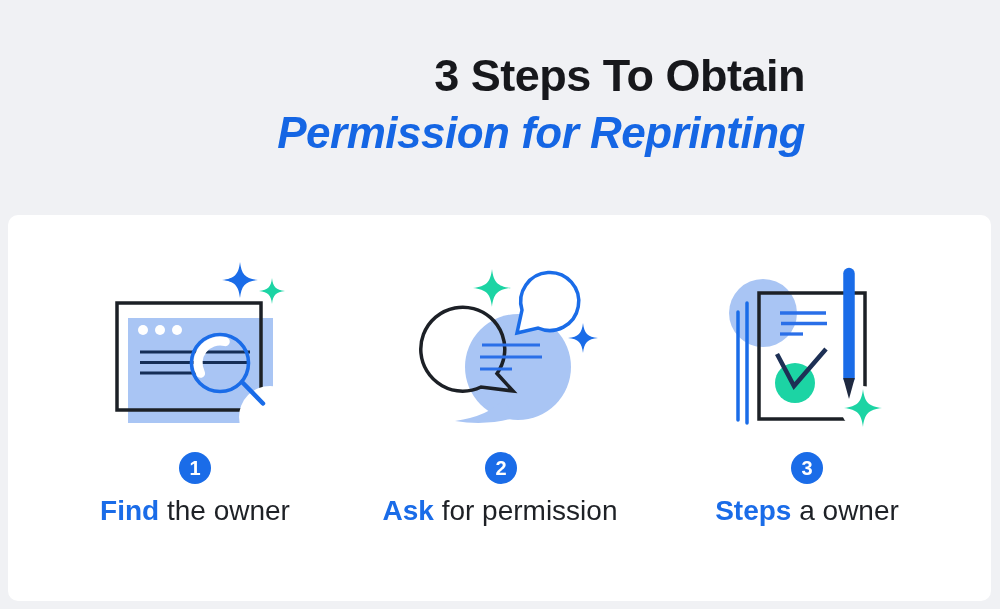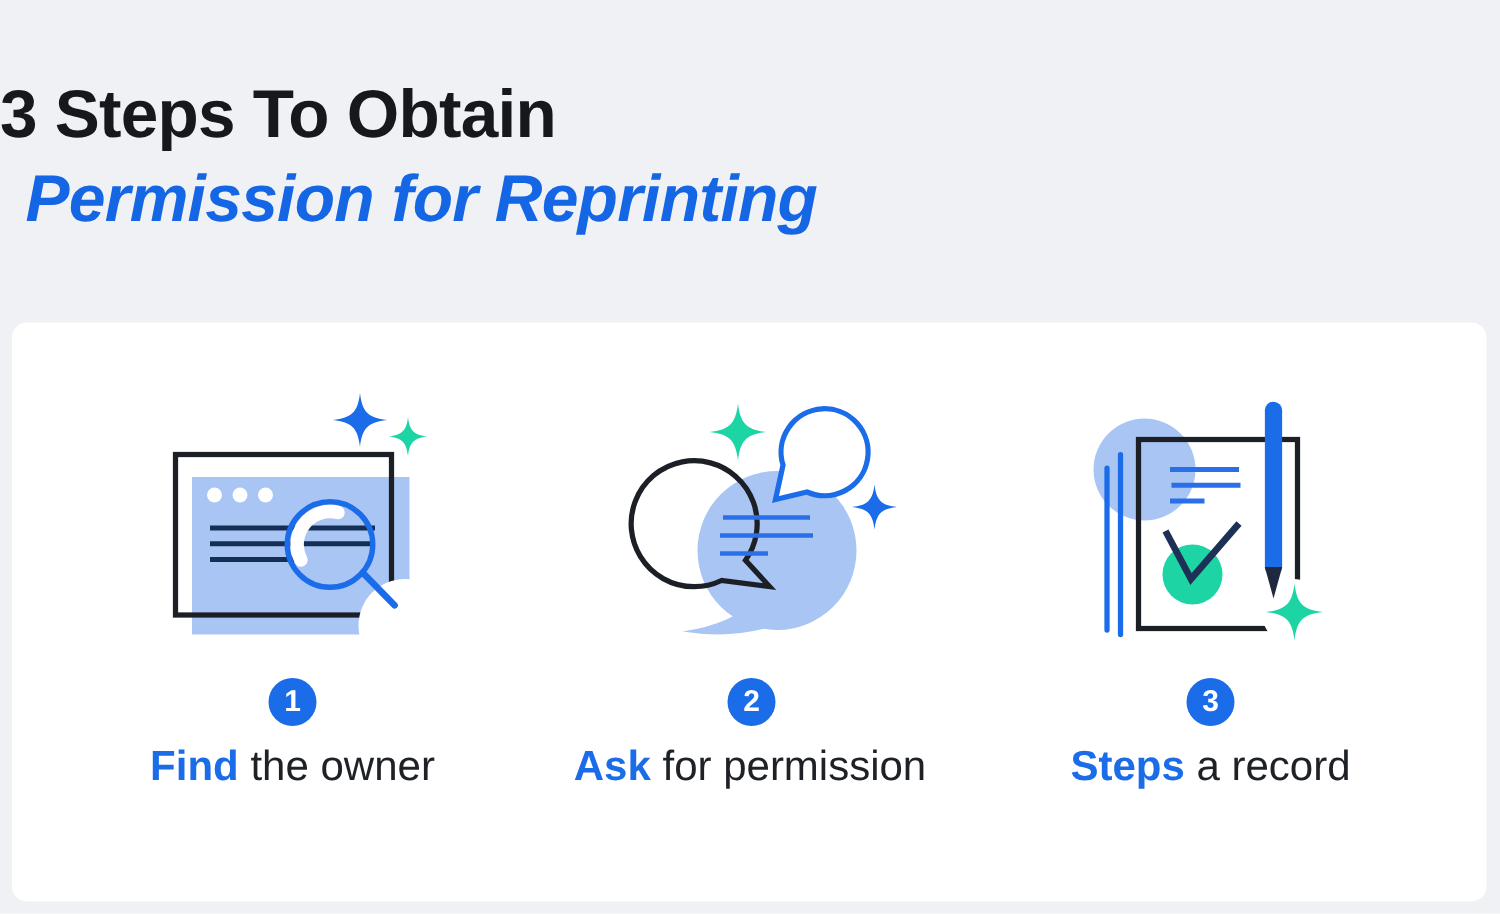--- a/index.html
+++ b/index.html
@@ -1,21 +1,21 @@
 <!DOCTYPE html>
 <html><head>
 <meta charset="utf-8">
 <style>
   html,body { margin:0; padding:0; }
   body { font-family: "Liberation Sans", "DejaVu Sans", sans-serif; }
   .stage {
     position:relative; width:1000px; height:609px;
     background:#f0f1f4; overflow:hidden;
   }
-  .header { position:absolute; top:53px; left:0; width:805px; text-align:left; }
+  .header { position:absolute; top:53px; left:0; width:805px; text-align:right; }
   .title-line1 {
     font-size:45px; font-weight:bold; color:#17181c;
     letter-spacing:-0.5px; line-height:1.0;
   }
   .title-line2 {
     font-size:44px; font-weight:bold; font-style:italic; color:#1566e4;
     letter-spacing:-0.5px; line-height:1.0; margin-top:13px;padding-left:17px;
   }
   .card {
     position:absolute; left:8px; top:215px; width:983px; height:386px;
@@ -125,16 +125,16 @@
       </div>
     <div class="badge badge2">
         <span>2</span>
       </div>
     <div class="badge badge3">
         <span>3</span>
       </div>
 
     <div class="caption cap2"><span class="lead">Ask</span><span> for permission</span></div>
     <div class="caption cap1"><span class="lead">Find</span><span> the owner</span></div>
-    <div class="caption cap3"><span class="lead">Steps</span><span> a record</span></div>
+    <div class="caption cap3"><span class="lead">Steps</span><span> a owner</span></div>
 
   </div>
 </div>
 
 </body></html>

